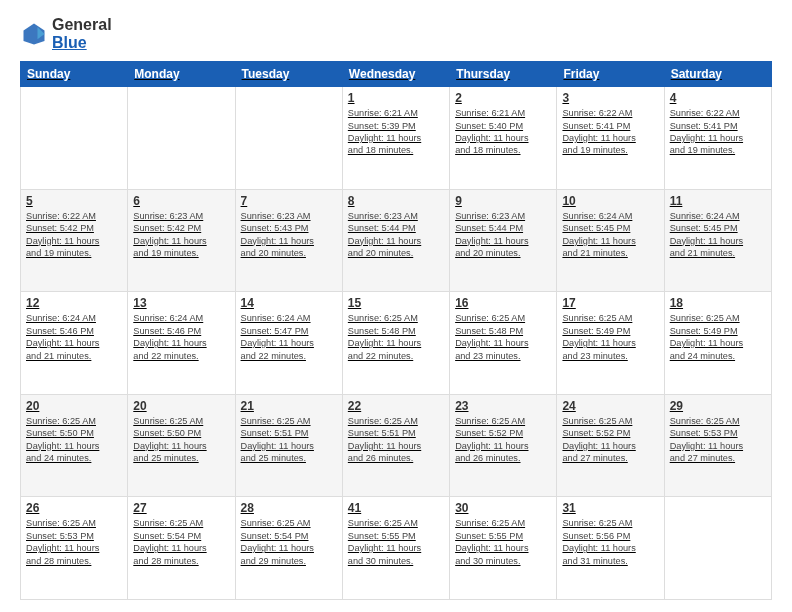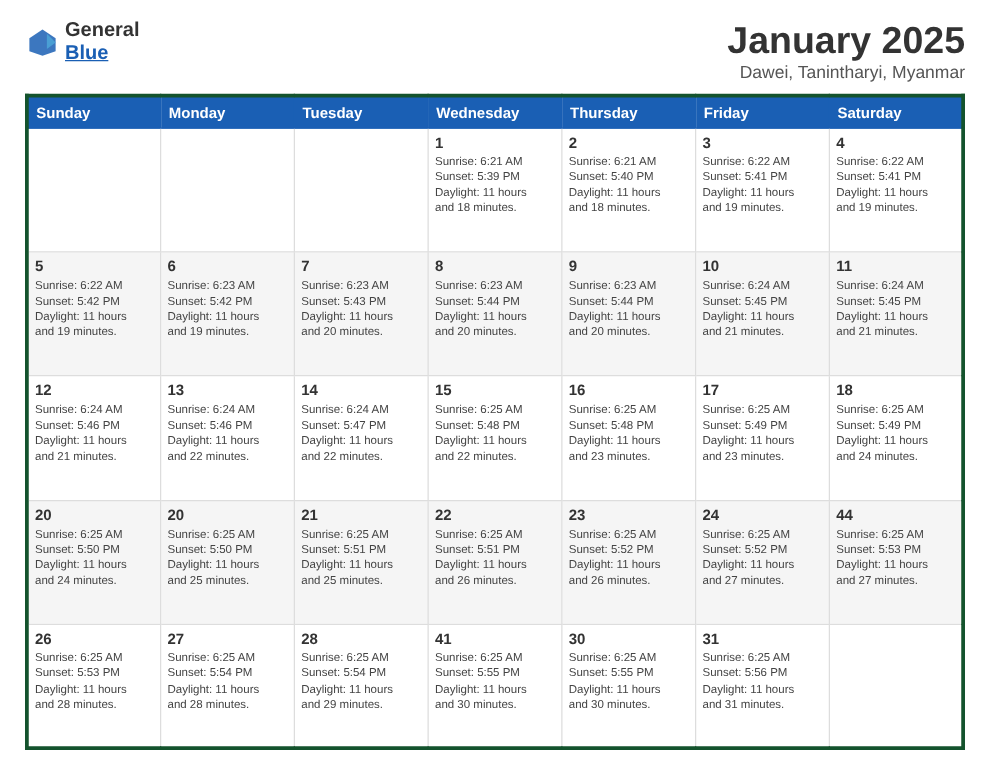--- a/index.html
+++ b/index.html
@@ -57,24 +57,25 @@
       font-weight: bold;
       color: #333;
       line-height: 1.1;
     }
     .location-title {
       font-size: 14px;
       color: #555;
     }
     .calendar {
       flex: 1;
-      border: 3px solid #14532d;
+      border: 1px solid #14532d;
       border-collapse: collapse;
       width: 100%;
       table-layout: fixed;
+      text-decoration: underline;
     }
     .calendar th {
       background-color: #1a5fb4;
       color: #fff;
       font-size: 12px;
       font-weight: bold;
       padding: 5px 6px;
       text-align: left;
       border: 1px solid #1a5fb4;
     }
@@ -112,24 +113,20 @@
   <div class="header">
     <div class="logo">
       <svg class="logo-icon" viewBox="0 0 32 32">
         <polygon points="16,4 28,12 28,24 16,28 4,24 4,12" fill="#1a5fb4" opacity="0.85"></polygon>
         <polygon points="20,8 28,16 20,22" fill="#4a9fd4"></polygon>
       </svg>
       <div class="logo-text">
         <span class="logo-general">General</span>
         <span class="logo-blue">Blue</span>
       </div>
-    </div>
-    <div class="title-block">
-      <div class="month-title">January 2025</div>
-      <div class="location-title">Dawei, Tanintharyi, Myanmar</div>
     </div>
   </div>
 
   <table class="calendar">
     <thead>
       <tr>
         <th>Sunday</th>
         <th>Monday</th>
         <th>Tuesday</th>
         <th>Wednesday</th>
@@ -239,21 +236,21 @@
           </td>
           <td>
             <div class="day-number">23</div>
             <div class="day-info">Sunrise: 6:25 AM<br>Sunset: 5:52 PM<br>Daylight: 11 hours<br>and 26 minutes.</div>
           </td>
           <td>
             <div class="day-number">24</div>
             <div class="day-info">Sunrise: 6:25 AM<br>Sunset: 5:52 PM<br>Daylight: 11 hours<br>and 27 minutes.</div>
           </td>
           <td>
-            <div class="day-number">44</div>
+            <div class="day-number">29</div>
             <div class="day-info">Sunrise: 6:25 AM<br>Sunset: 5:53 PM<br>Daylight: 11 hours<br>and 27 minutes.</div>
           </td>
         </tr>
         <tr>
           <td>
             <div class="day-number">26</div>
             <div class="day-info">Sunrise: 6:25 AM<br>Sunset: 5:53 PM<br>Daylight: 11 hours<br>and 28 minutes.</div>
           </td>
           <td>
             <div class="day-number">27</div>

